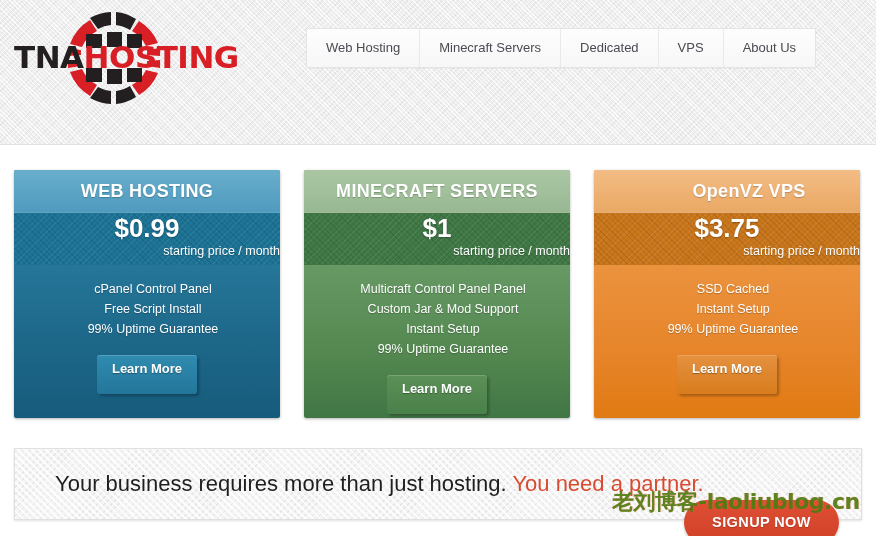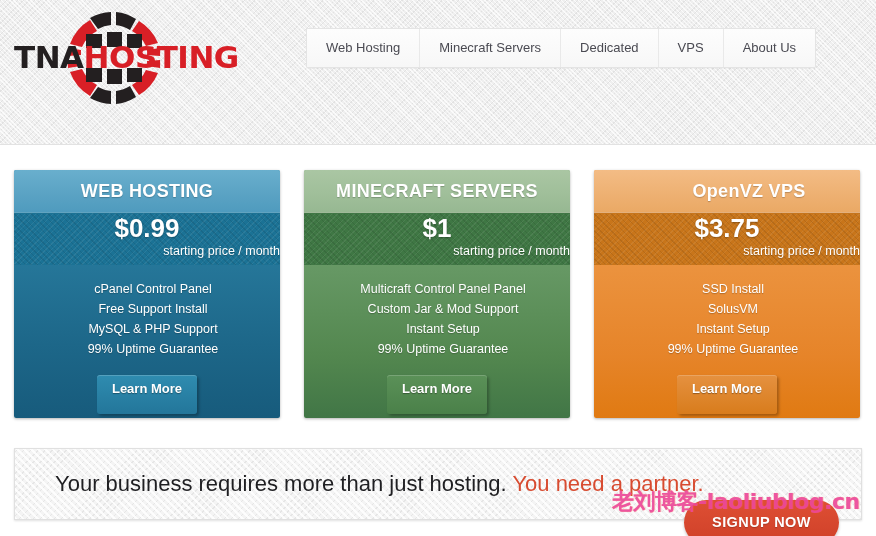--- a/index.html
+++ b/index.html
@@ -221,21 +221,21 @@
   }
 
   
   .watermark {
     position: absolute;
     left: 612px;
     top: 487px;
     font-family: "DejaVu Sans", sans-serif;
     font-size: 22px;
     font-weight: bold;
-    color: #ec4899;
+    color: #4d7c0f;
     letter-spacing: -0.5px;
     white-space: nowrap;
     opacity: 0.92;
     text-shadow: 0 0 1px rgba(255,90,60,0.55), 1px 0 0 rgba(255,120,90,0.25);
     pointer-events: none;
   }
 </style>
 </head>
 <body>
 
@@ -285,22 +285,21 @@
 
   <div class="card card-blue">
     <div class="card-body-bg"></div>
     <div class="card-head">WEB HOSTING</div>
     <div class="card-price-band">
       <div class="card-price">$0.99</div>
       <div class="card-price-sub">starting price / month</div>
     </div>
     <div class="card-features">
       <div class="card-feature">cPanel Control Panel</div>
-      <div class="card-feature">Free Support Install</div>
-      <div class="card-feature">MySQL &amp; PHP Support</div>
+      <div class="card-feature">Free Script Install</div>
       <div class="card-feature">99% Uptime Guarantee</div>
     </div>
     <div class="card-cta-wrap">
       <span class="card-cta">Learn More</span>
     </div>
   </div>
 
   <div class="card card-green">
     <div class="card-body-bg"></div>
     <div class="card-head">MINECRAFT SERVERS</div>
@@ -320,22 +319,21 @@
   </div>
 
   <div class="card card-orange">
     <div class="card-body-bg"></div>
     <div class="card-head">OpenVZ VPS</div>
     <div class="card-price-band">
       <div class="card-price">$3.75</div>
       <div class="card-price-sub">starting price / month</div>
     </div>
     <div class="card-features">
-      <div class="card-feature">SSD Install</div>
-      <div class="card-feature">SolusVM</div>
+      <div class="card-feature">SSD Cached</div>
       <div class="card-feature">Instant Setup</div>
       <div class="card-feature">99% Uptime Guarantee</div>
     </div>
     <div class="card-cta-wrap">
       <span class="card-cta">Learn More</span>
     </div>
   </div>
 </div>
 
 <div class="cta-banner">

